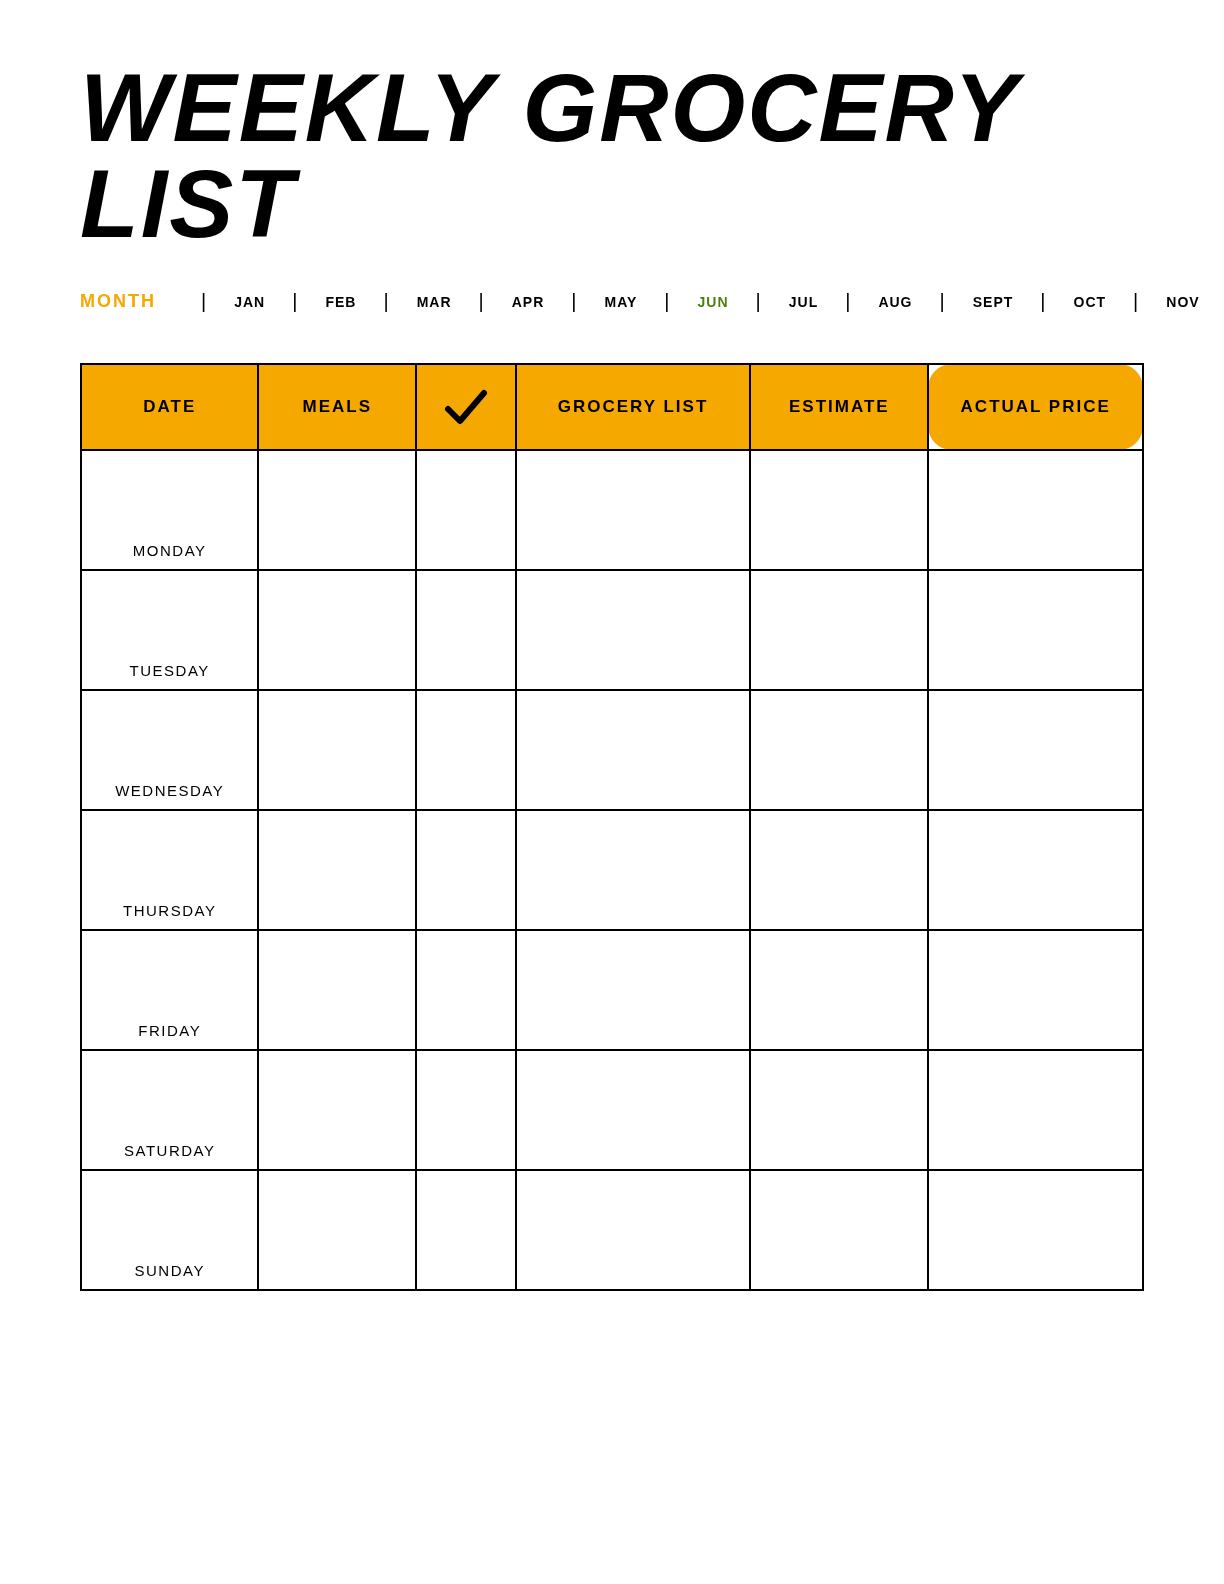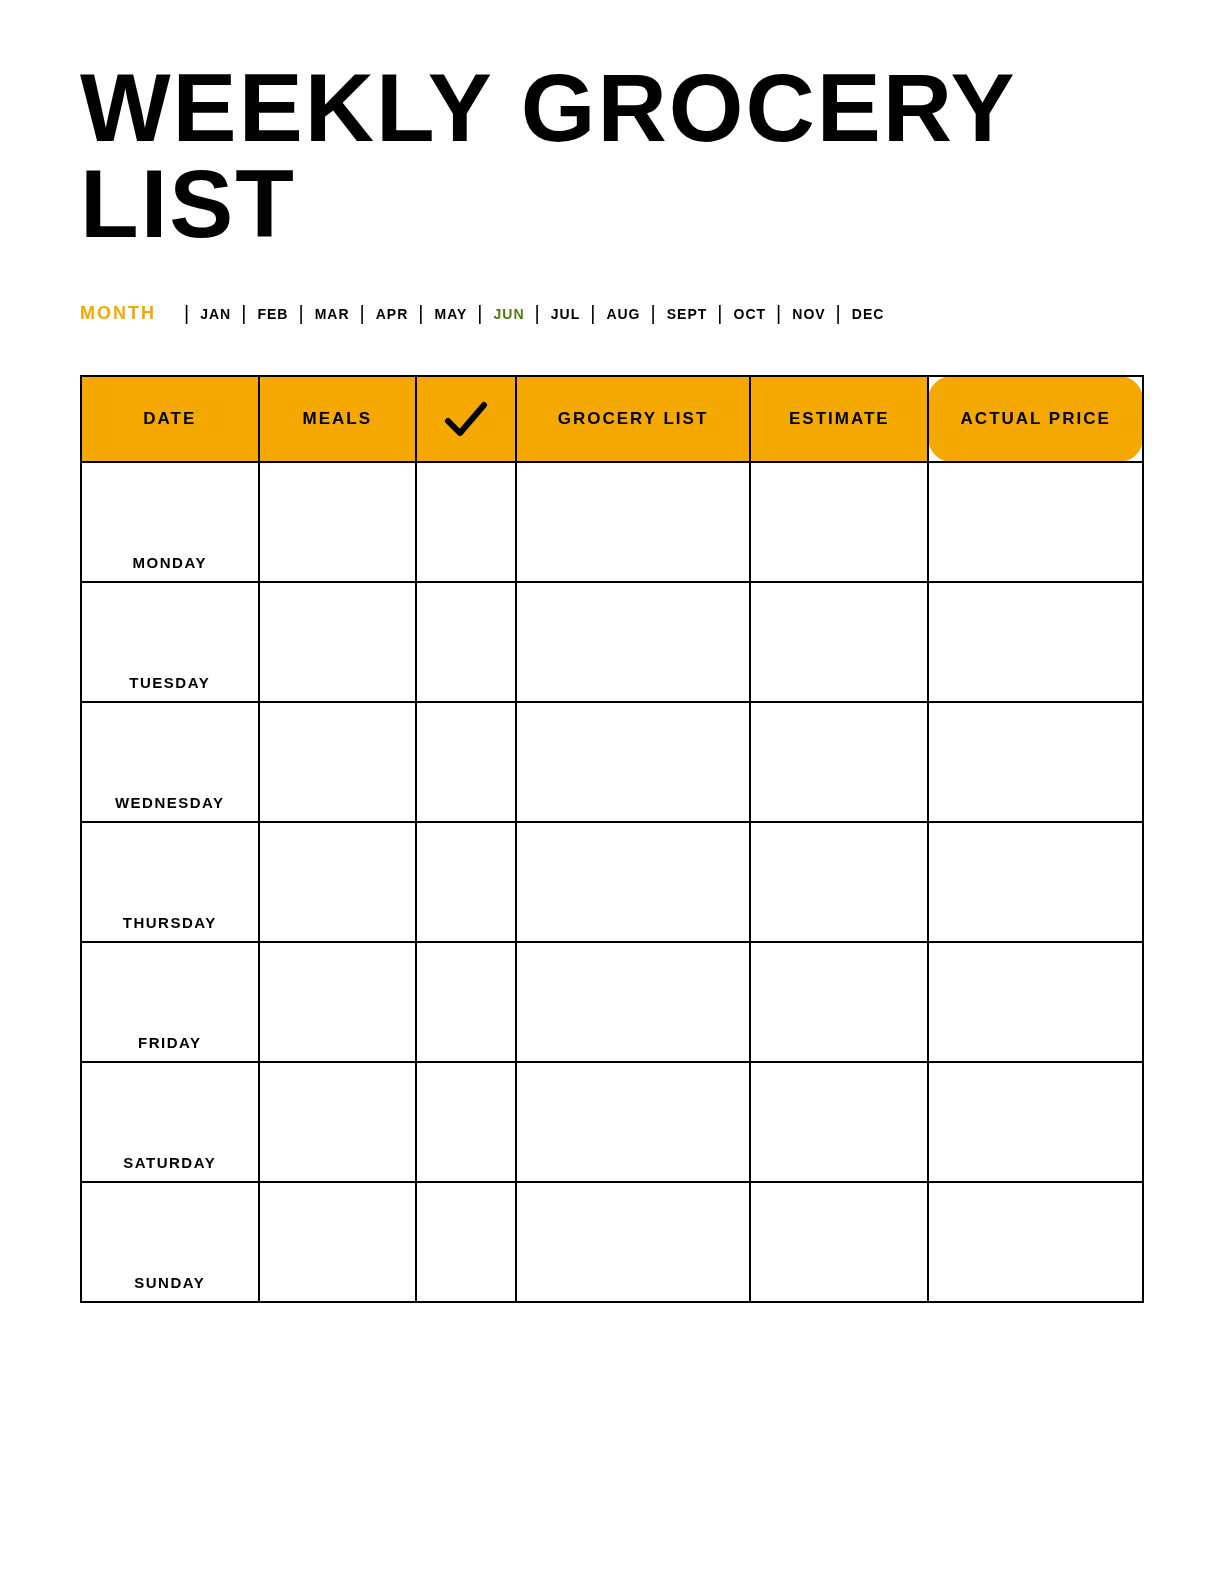--- a/index.html
+++ b/index.html
@@ -15,29 +15,30 @@
       min-height: 1584px;
       padding: 60px 80px;
     }
 
     .page-title {
       font-size: 96px;
       font-weight: 900;
       color: #000000;
       letter-spacing: 2px;
       line-height: 1;
-      margin-bottom: 50px;
+      margin-bottom: 38px;
       font-family: Arial Black, Arial, sans-serif;
       text-transform: uppercase;
+      font-style: italic;
     }
 
     .month-row {
       display: flex;
       align-items: center;
-      gap: 0;
+      gap: 17px;
       margin-bottom: 50px;
       font-size: 18px;
       font-weight: 700;
       letter-spacing: 1px;
     }
 
     .month-label {
       color: #F5A800;
       font-weight: 900;
       margin-right: 18px;
@@ -79,21 +80,21 @@
       padding: 18px 24px;
       border: 2px solid #000;
       text-transform: uppercase;
     }
 
     .grocery-table td {
       border: 2px solid #000;
       vertical-align: bottom;
       padding: 8px 14px 10px;
       height: 120px;
-      font-weight: 700;
+      font-weight: 400;
       font-size: 15px;
       letter-spacing: 1.5px;
       text-transform: uppercase;
       text-align: center;
       color: #000;
     }
 
     .check-th {
       font-size: 28px;
     }

